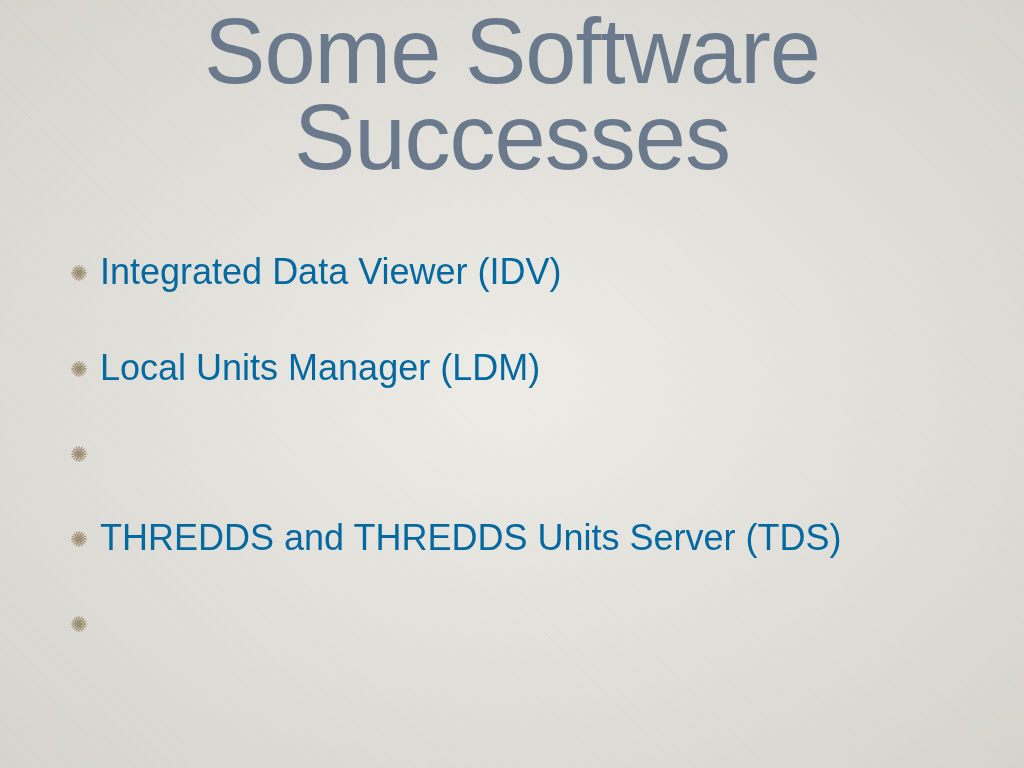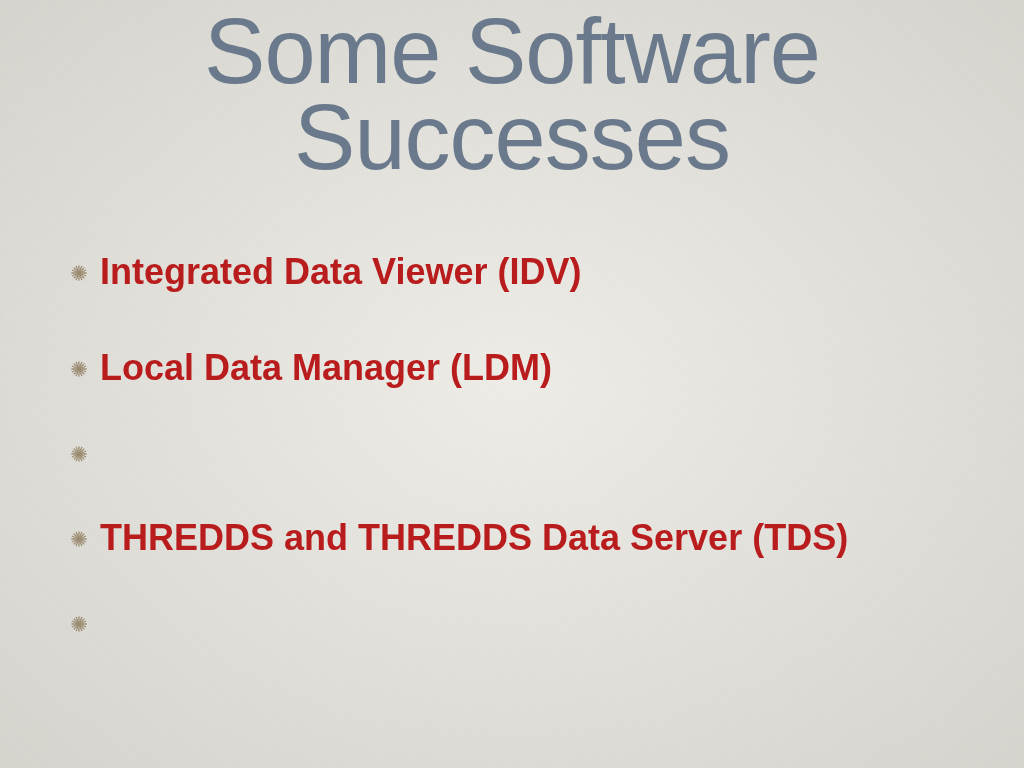--- a/index.html
+++ b/index.html
@@ -35,23 +35,23 @@
   }
   ul.bullets {
     list-style: none;
     margin: 70px 0 0 10px;
     padding: 0;
   }
   ul.bullets li {
     display: flex;
     align-items: center;
     font-size: 36px;
-    color: #b91c1c;
+    color: #0369a1;
     margin-bottom: 54px;
-    font-weight: 700;
+    font-weight: 400;
   }
   .bullet-icon {
     flex: 0 0 auto;
     display: inline-block;
     margin-right: 12px;
     margin-top: 2px;
     color: #9b8c72;
   }
   .bullet-icon svg {
     display: block;
@@ -89,21 +89,21 @@
             <line x1="2" y1="10" x2="18" y2="10"></line>
             <line x1="4.5" y1="4.5" x2="15.5" y2="15.5"></line>
             <line x1="15.5" y1="4.5" x2="4.5" y2="15.5"></line>
             <line x1="10" y1="2" x2="10" y2="18" transform="rotate(22.5 10 10)"></line>
             <line x1="10" y1="2" x2="10" y2="18" transform="rotate(-22.5 10 10)"></line>
             <line x1="2" y1="10" x2="18" y2="10" transform="rotate(22.5 10 10)"></line>
             <line x1="2" y1="10" x2="18" y2="10" transform="rotate(-22.5 10 10)"></line>
           </g>
         </svg>
       </span>
-      <span>Local Data Manager (LDM)</span>
+      <span>Local Units Manager (LDM)</span>
     </li>
     <li>
       <span class="bullet-icon">
         <svg width="18" height="18" viewBox="0 0 20 20">
           <g stroke="#9b8c72" stroke-width="1.4" stroke-linecap="round">
             <line x1="10" y1="2" x2="10" y2="18"></line>
             <line x1="2" y1="10" x2="18" y2="10"></line>
             <line x1="4.5" y1="4.5" x2="15.5" y2="15.5"></line>
             <line x1="15.5" y1="4.5" x2="4.5" y2="15.5"></line>
             <line x1="10" y1="2" x2="10" y2="18" transform="rotate(22.5 10 10)"></line>
@@ -122,21 +122,21 @@
             <line x1="2" y1="10" x2="18" y2="10"></line>
             <line x1="4.5" y1="4.5" x2="15.5" y2="15.5"></line>
             <line x1="15.5" y1="4.5" x2="4.5" y2="15.5"></line>
             <line x1="10" y1="2" x2="10" y2="18" transform="rotate(22.5 10 10)"></line>
             <line x1="10" y1="2" x2="10" y2="18" transform="rotate(-22.5 10 10)"></line>
             <line x1="2" y1="10" x2="18" y2="10" transform="rotate(22.5 10 10)"></line>
             <line x1="2" y1="10" x2="18" y2="10" transform="rotate(-22.5 10 10)"></line>
           </g>
         </svg>
       </span>
-      <span>THREDDS and THREDDS Data Server (TDS)</span>
+      <span>THREDDS and THREDDS Units Server (TDS)</span>
     </li>
     <li>
       <span class="bullet-icon">
         <svg width="18" height="18" viewBox="0 0 20 20">
           <g stroke="#9b8c72" stroke-width="1.4" stroke-linecap="round">
             <line x1="10" y1="2" x2="10" y2="18"></line>
             <line x1="2" y1="10" x2="18" y2="10"></line>
             <line x1="4.5" y1="4.5" x2="15.5" y2="15.5"></line>
             <line x1="15.5" y1="4.5" x2="4.5" y2="15.5"></line>
             <line x1="10" y1="2" x2="10" y2="18" transform="rotate(22.5 10 10)"></line>

